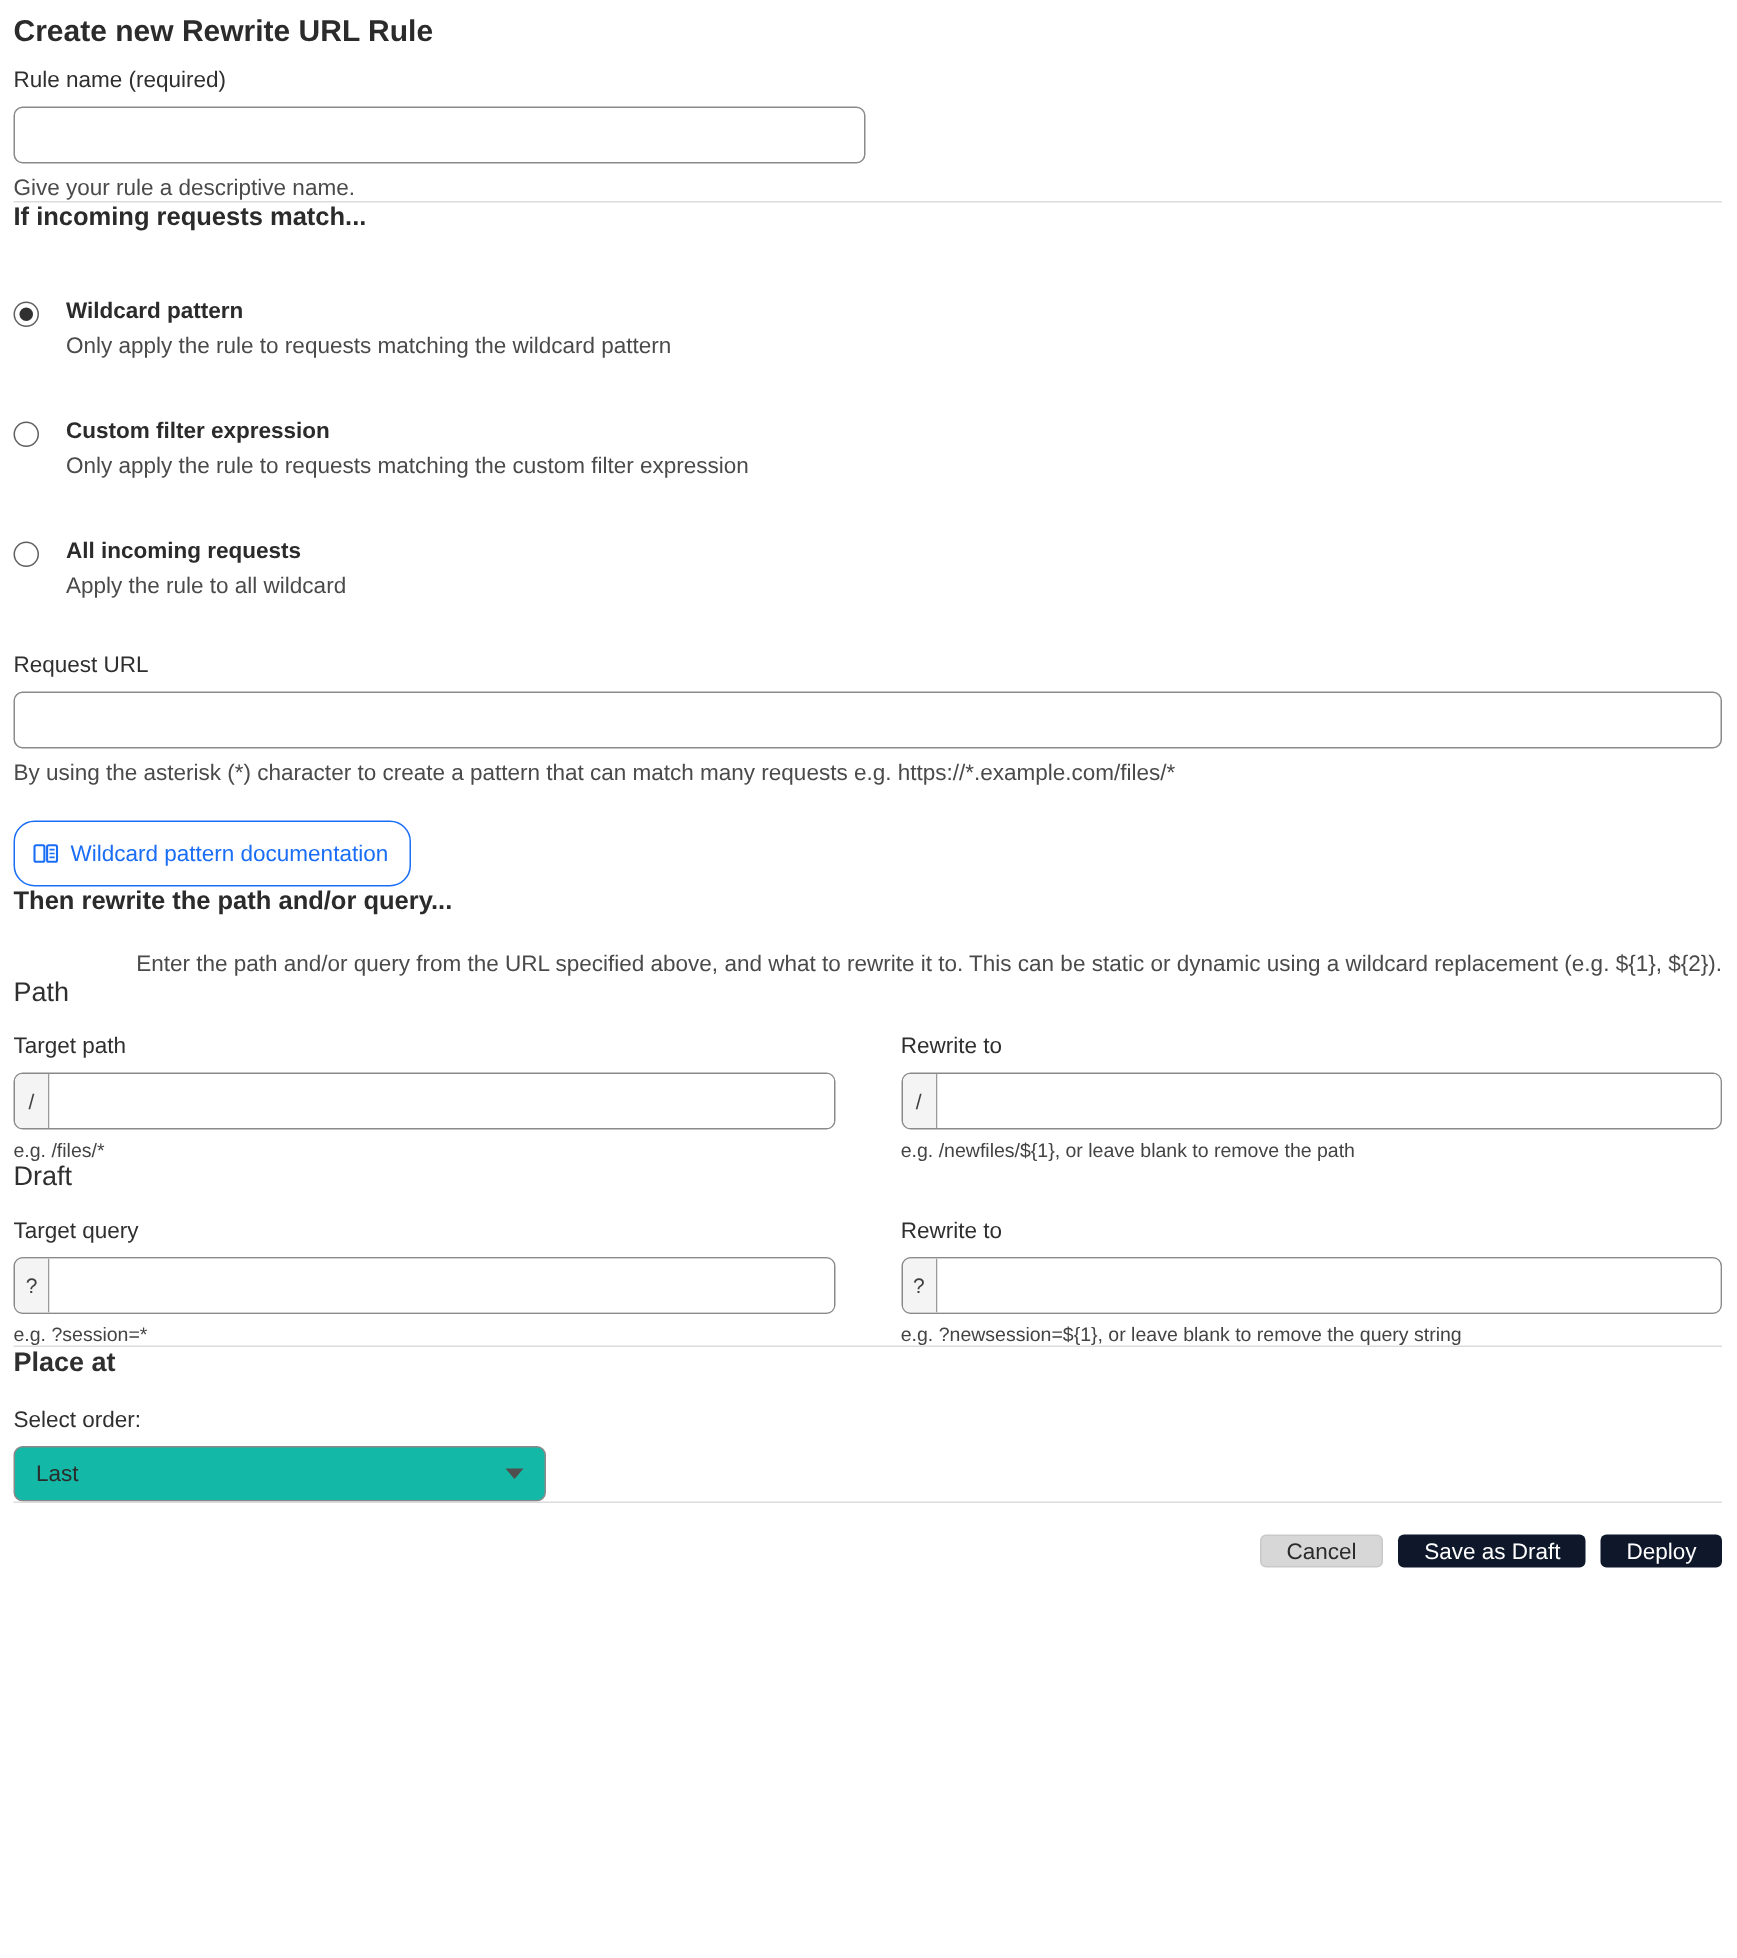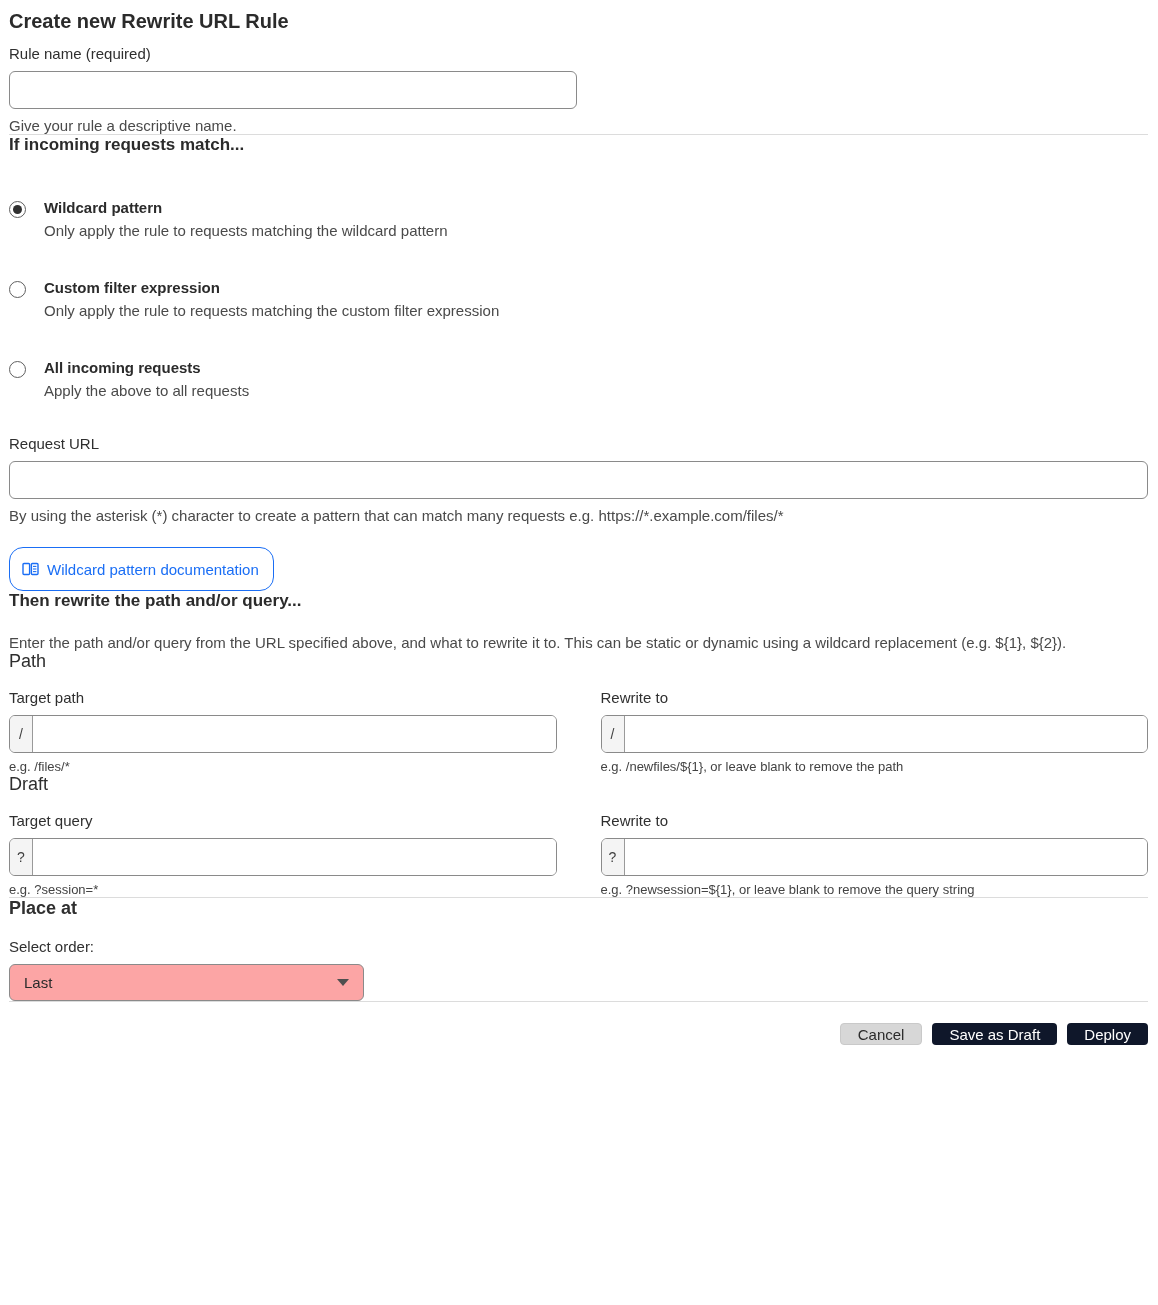--- a/index.html
+++ b/index.html
@@ -71,21 +71,21 @@
     font-size: 14px; color: #3f3f3f; flex: 0 0 auto;
   }
   .prefix-input input {
     border: none; outline: none; flex: 1 1 auto; min-width: 0;
     font-size: 15px; padding: 0 8px; font-family: "Liberation Sans", sans-serif;
   }
 
   .select-box {
     width: 355px; height: 37px; border: 1px solid #8a8a8a; border-radius: 6px;
     display: flex; align-items: center; justify-content: space-between;
-    padding: 0 14px; font-size: 15px; color: #2b2b2b; cursor: pointer; background: #fca5a5;
+    padding: 0 14px; font-size: 15px; color: #2b2b2b; cursor: pointer; background: #14b8a6;
   }
   .caret-down {
     width: 0; height: 0; border-left: 6px solid transparent;
     border-right: 6px solid transparent; border-top: 7px solid #4f4f4f;
   }
 
   .footer-bar { display: flex; justify-content: flex-end; gap: 10px; margin-top: 21px; }
   .btn {
     height: 22px; border-radius: 4px; font-size: 15px; padding: 0 17px;
     font-family: "Liberation Sans", sans-serif; cursor: pointer; border: none;
@@ -94,21 +94,21 @@
   .btn-primary { background: #0f172a; color: #ffffff; }
 
   
   .mt-rulehelp { margin-top: 8px; }
   .sp-divider1 { margin-top: 28px; }
   .sp-heading1 { margin-top: 33px; }
   .sp-radios { margin-top: 44px; }
   .sp-requrl { margin-top: -4px; }
   .sp-docbtn { margin-top: 23px; }
   .sp-heading2 { margin-top: 35px; }
-  .sp-para { margin-top: 23px; }
+  .sp-para { margin-top: 23px; text-align: right; }
   .sp-path { margin-top: 25px; }
   .sp-fieldrow { margin-top: 17px; gap: 44px; }
   .sp-query { margin-top: 30px; }
   .sp-divider2 { margin-top: 35px; }
   .sp-placeat { margin-top: 26px; }
   .sp-selectlabel { margin-top: 19px; }
   .sp-select { margin-top: 9px; }
   .sp-divider3 { margin-top: 55px; }
 </style>
 </head>
@@ -138,21 +138,21 @@
       <span class="radio-circle"></span>
       <span class="radio-text">
         <span class="radio-label">Custom filter expression</span>
         <div class="radio-desc">Only apply the rule to requests matching the custom filter expression</div>
       </span>
     </div>
     <div class="radio-row">
       <span class="radio-circle"></span>
       <span class="radio-text">
         <span class="radio-label">All incoming requests</span>
-        <div class="radio-desc">Apply the above to all requests</div>
+        <div class="radio-desc">Apply the rule to all wildcard</div>
       </span>
     </div>
   </div>
 
   <div class="sp-requrl">
     <label class="field-label">Request URL</label>
     <input class="text-input" type="text" value="" style="">
     <div class="help-text">By using the asterisk (*) character to create a pattern that can match many requests e.g. https://*.example.com/files/*</div>
   </div>
 

